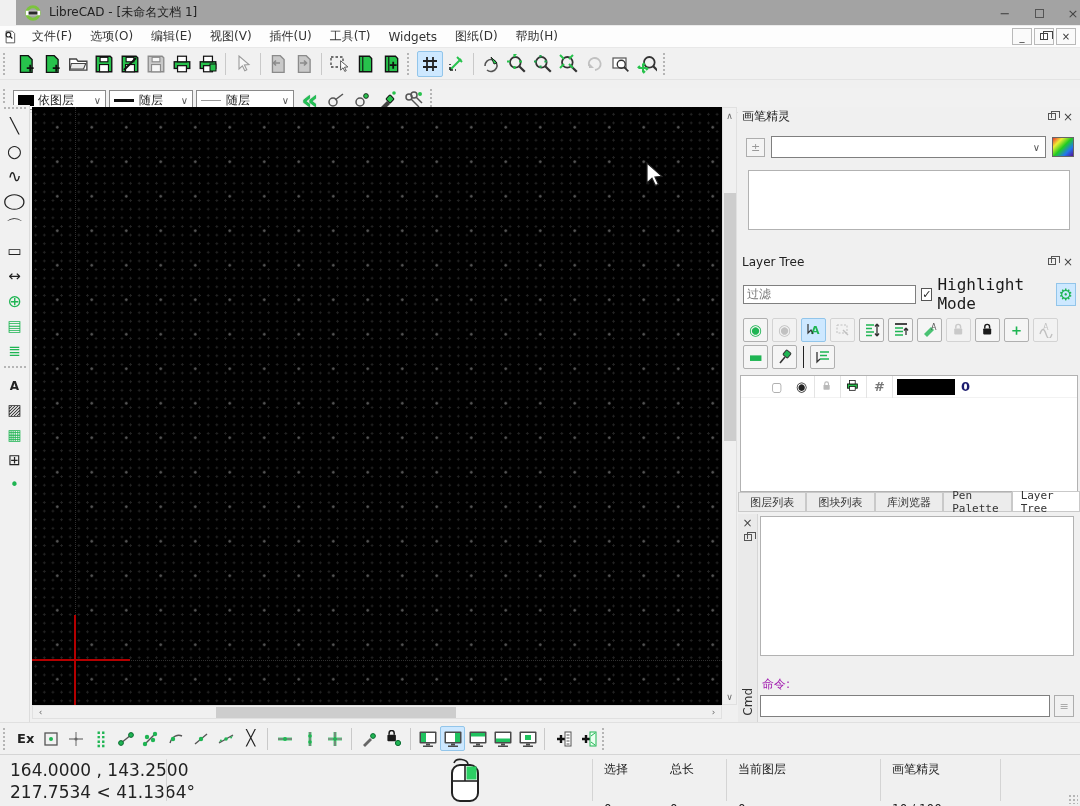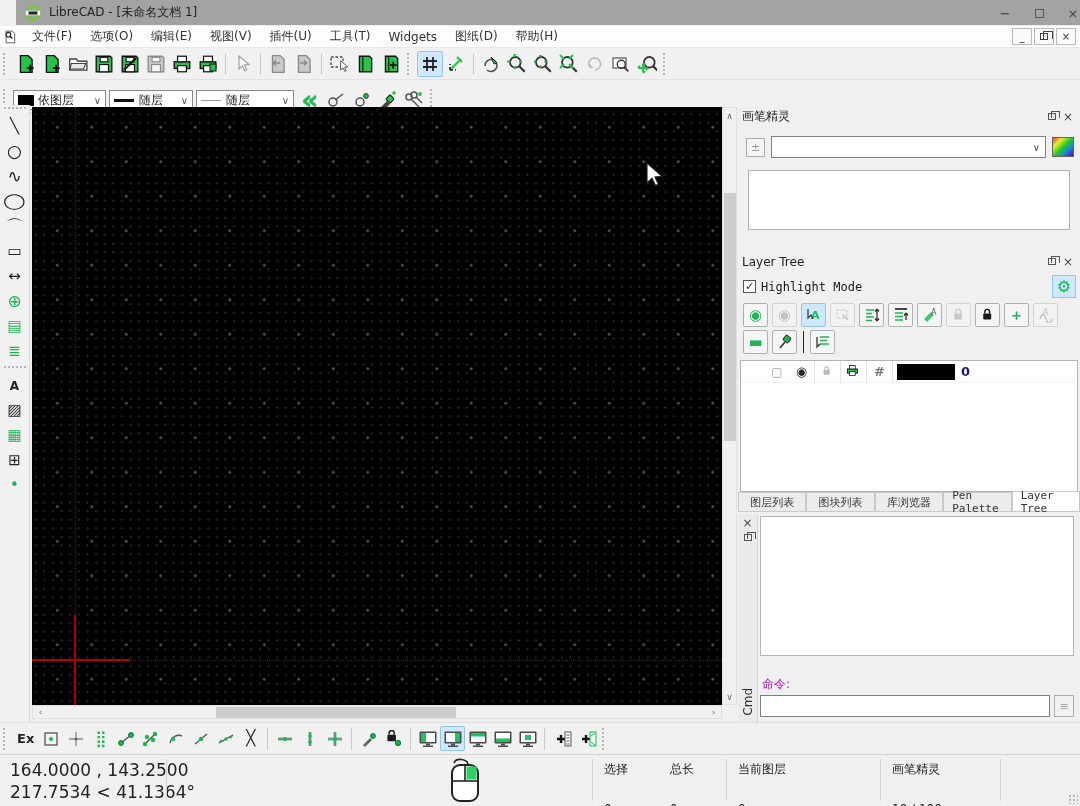--- a/index.html
+++ b/index.html
@@ -527,22 +527,23 @@
     <span>Layer Tree</span>
     <span class="spacer"></span>
     <div class="mini-btn">
         <span class="float-ic"></span>
       </div>
     <div class="mini-btn">
         <span>×</span>
       </div>
   </div>
   <div id="lt-filter-row">
+    <input id="lt-filter" placeholder="过滤" style="">
     <span class="chk">✓</span>
-    <span style="font-family:'DejaVu Sans Mono',monospace;font-size:12px">Highlight Mode</span>
+    <span style="font-family:'DejaVu Sans Mono',monospace;font-size:16px">Highlight Mode</span>
     <div id="lt-gear">
         <span>⚙</span>
       </div>
   </div>
   <div class="lt-btnrow">
     <div class="lt-btn">
         <span class="glyph green">◉</span>
       </div>
     <div class="lt-btn dis">
         <span class="glyph gray">◉</span>

